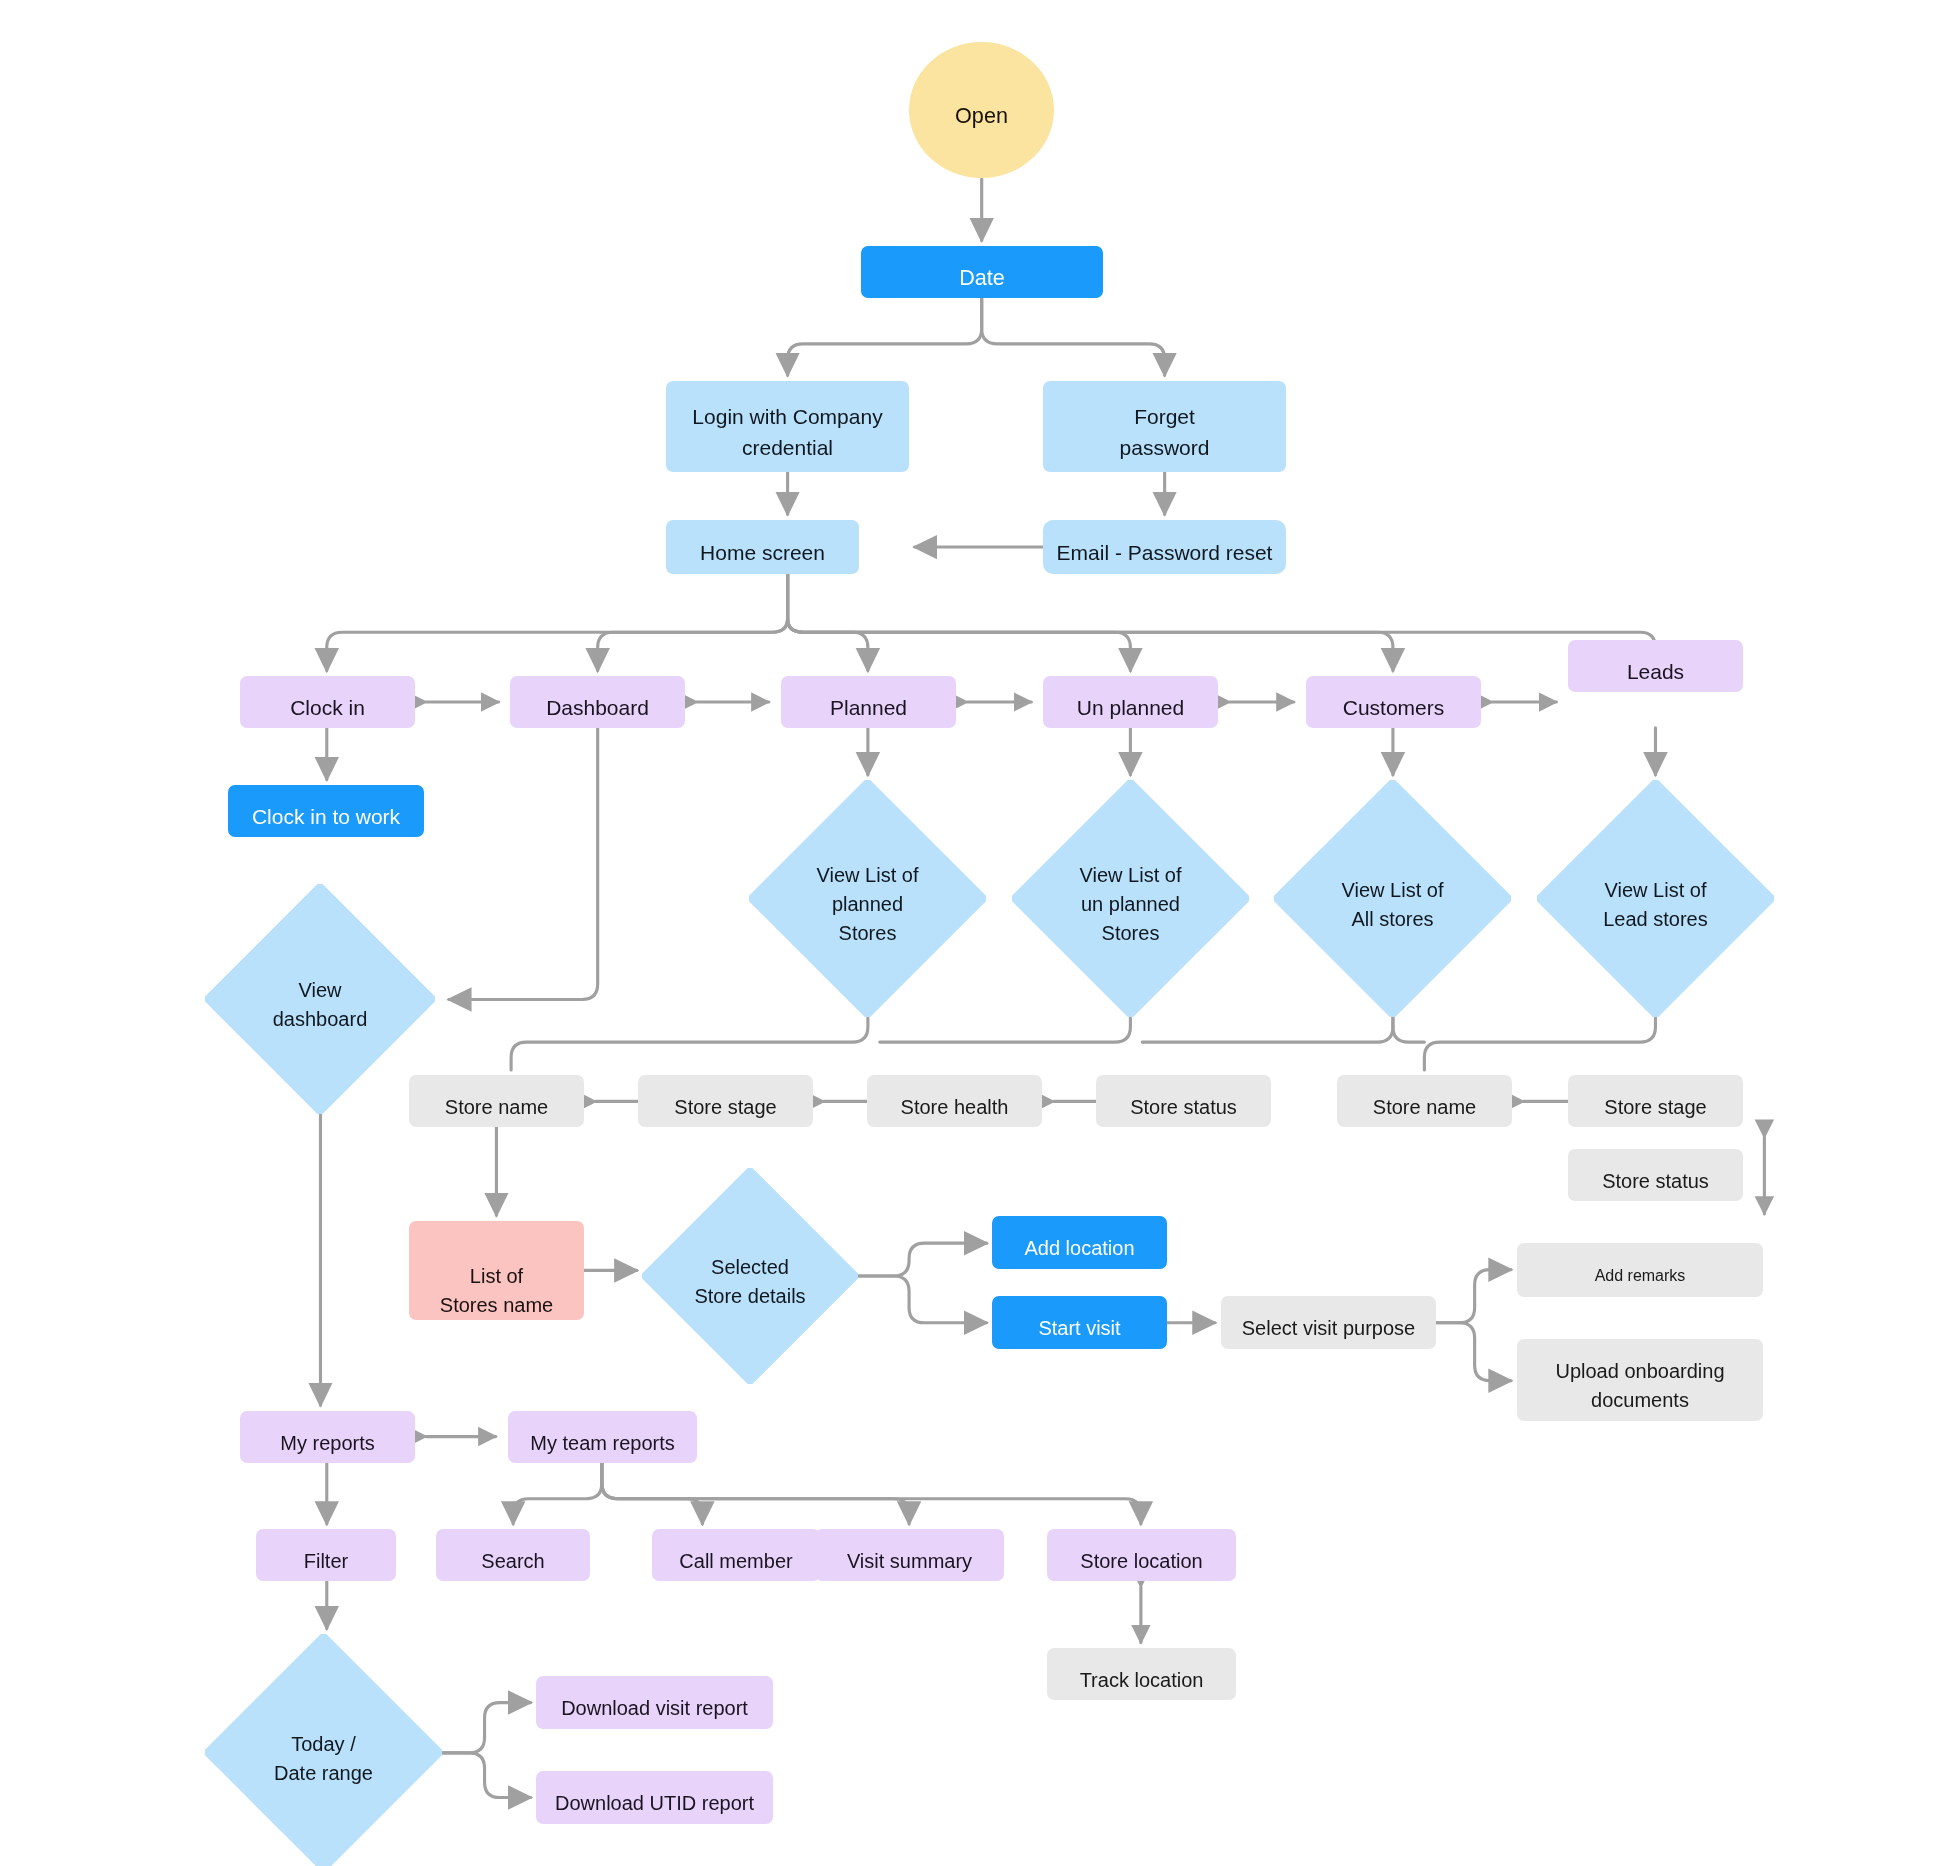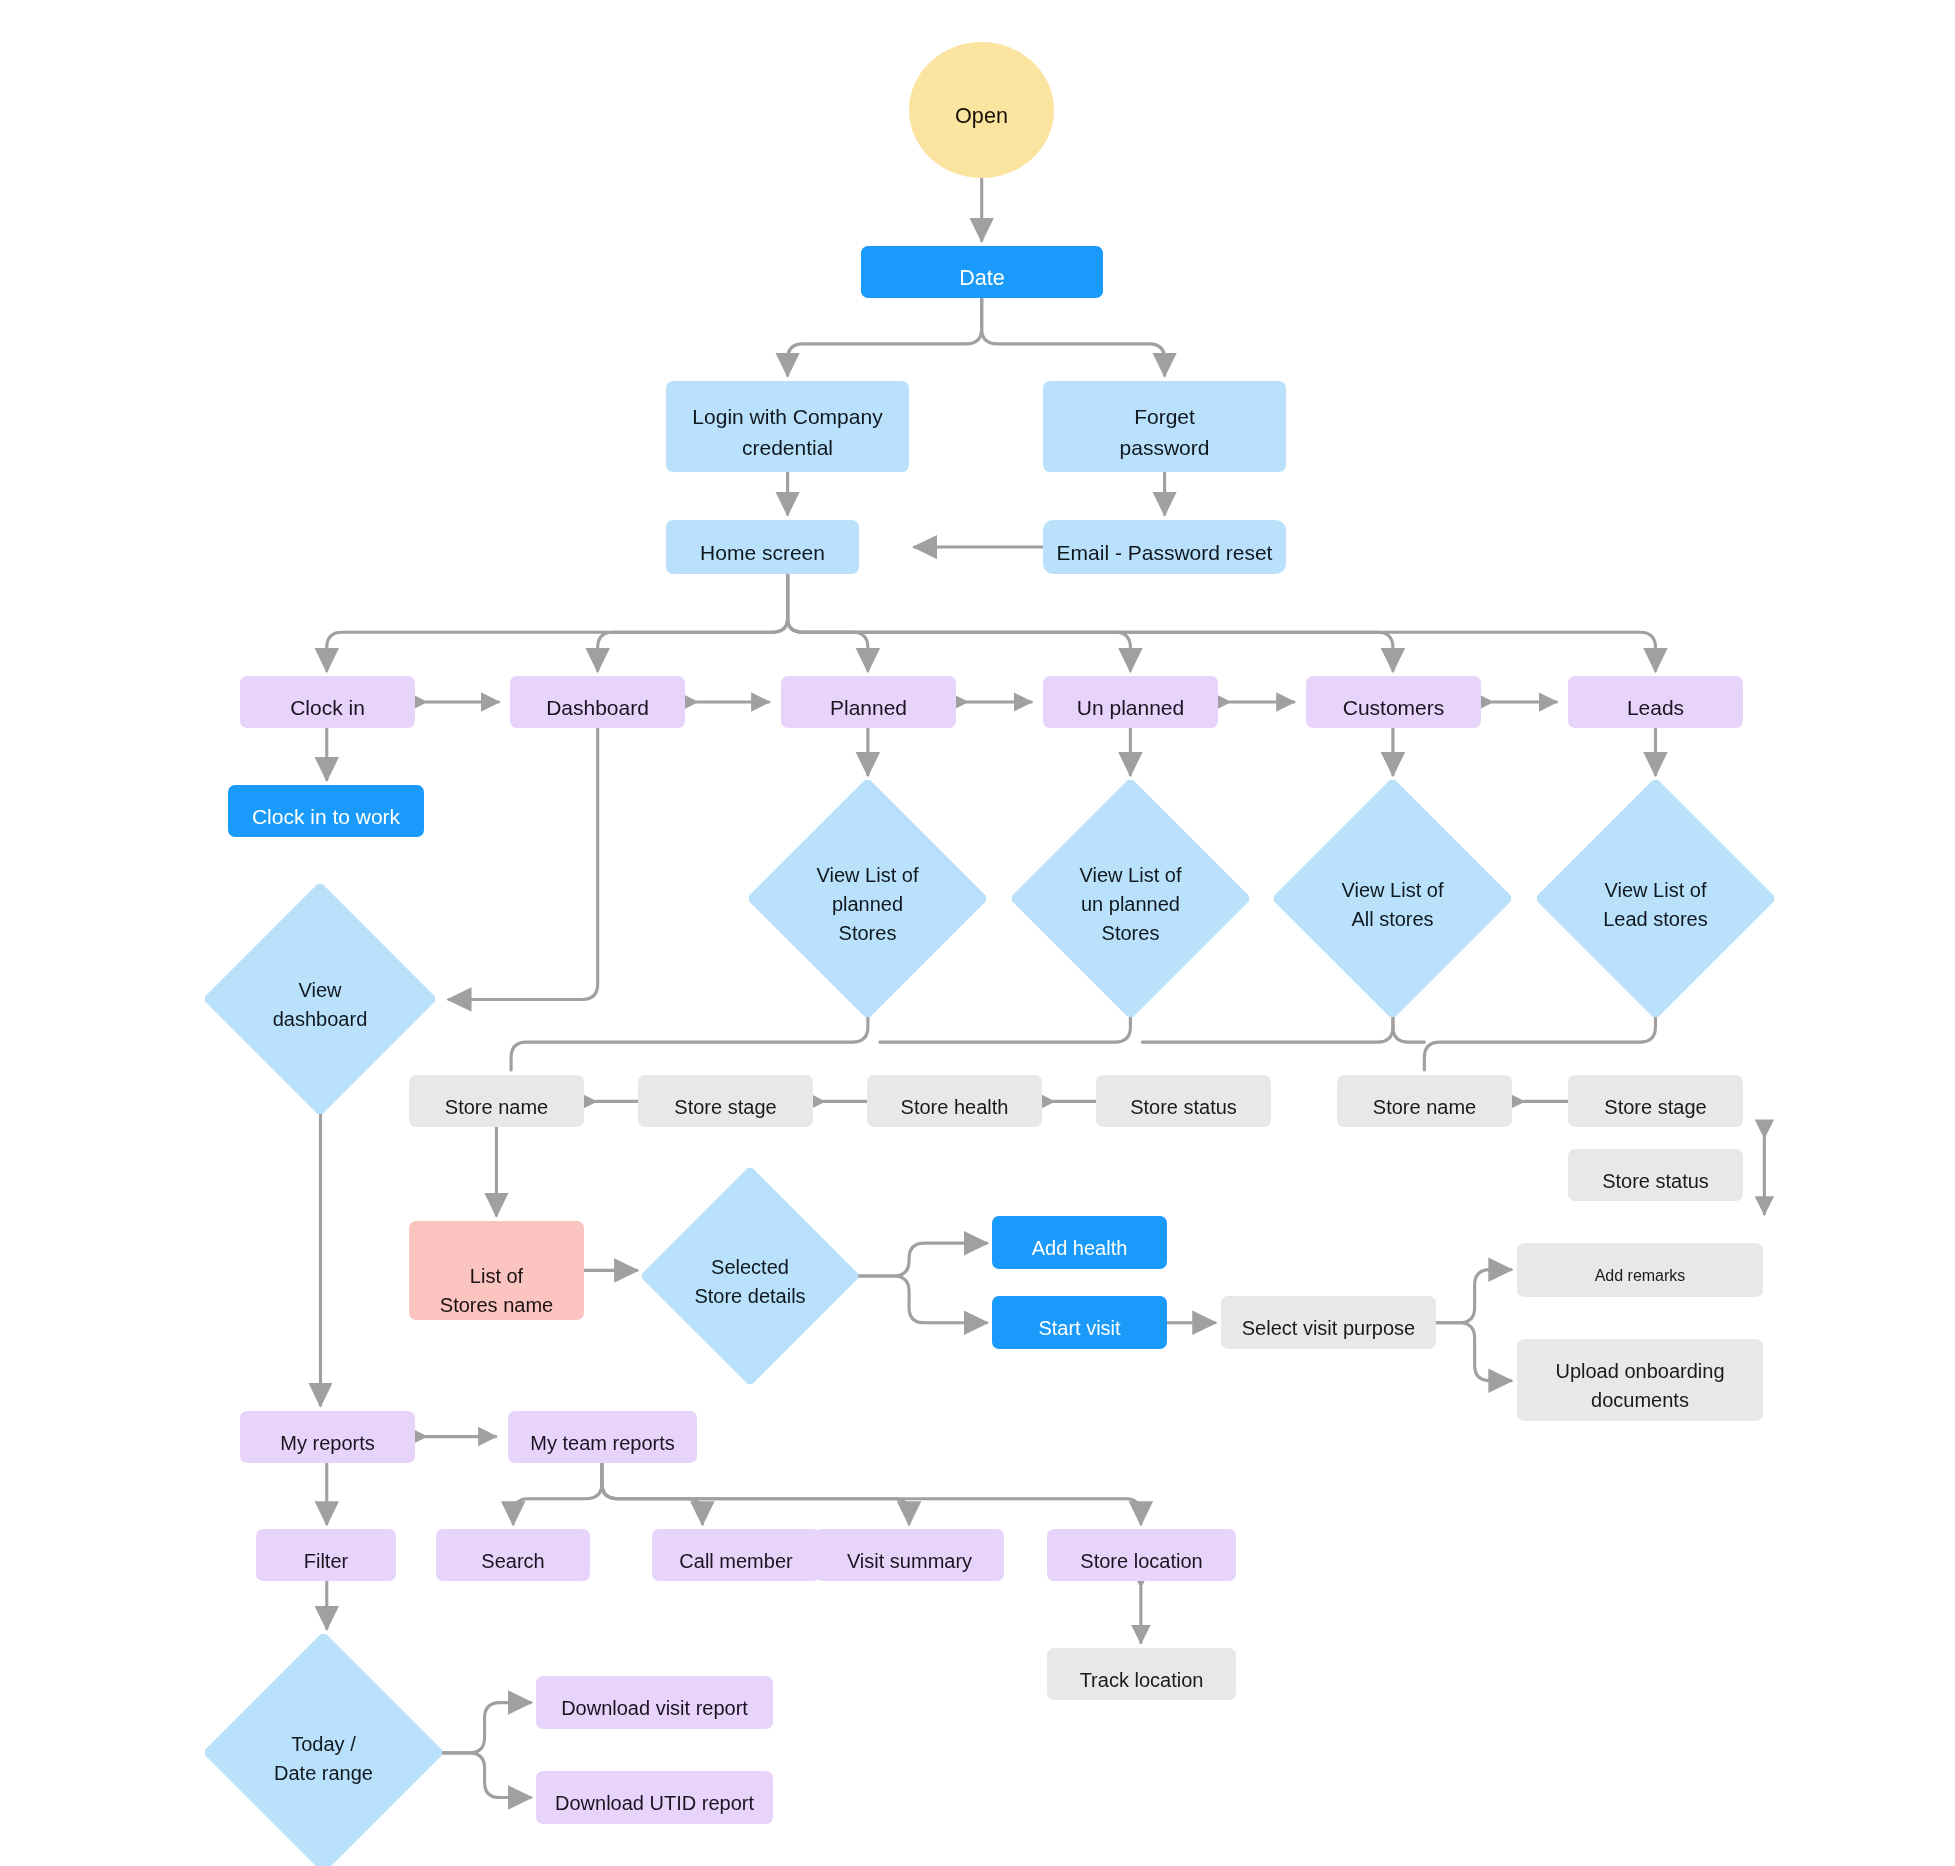--- a/index.html
+++ b/index.html
@@ -147,21 +147,21 @@
       </div>
       <div class="node rect n-purple" style="left: 781px; top: 676px; width: 175px; height: 52px; font-size: 21px;">
         <span class="lbl">Planned</span>
       </div>
       <div class="node rect n-purple" style="left: 1043px; top: 676px; width: 175px; height: 52px; font-size: 21px;">
         <span class="lbl">Un planned</span>
       </div>
       <div class="node rect n-purple" style="left: 1306px; top: 676px; width: 175px; height: 52px; font-size: 21px;">
         <span class="lbl">Customers</span>
       </div>
-      <div class="node rect n-purple" style="left: 1568px; top: 676px; width: 175px; height: 52px; font-size: 21px;">
+      <div class="node rect n-purple" style="left: 1568px; top: 640px; width: 175px; height: 52px; font-size: 21px;">
         <span class="lbl">Leads</span>
       </div>
       <div class="node rect n-blue" style="left: 228px; top: 785px; width: 196px; height: 52px; font-size: 21px;">
         <span class="lbl">Clock in to work</span>
       </div>
       <div class="node diamond n-lblue" style="left: 749px; top: 780px; width: 237px; height: 237px; font-size: 20px;">
         <svg class="dshape" viewBox="0 0 100 100" preserveAspectRatio="none">
           <polygon points="50,1 99,50 50,99 1,50" fill="#bae1fb" stroke="#bae1fb" stroke-width="3" stroke-linejoin="round"></polygon>
         </svg>
         <span class="lbl">View List of
@@ -223,21 +223,21 @@
 Stores name</span>
       </div>
       <div class="node diamond n-lblue" style="left: 642px; top: 1168px; width: 216px; height: 216px; font-size: 20px;">
         <svg class="dshape" viewBox="0 0 100 100" preserveAspectRatio="none">
           <polygon points="50,1 99,50 50,99 1,50" fill="#bae1fb" stroke="#bae1fb" stroke-width="3" stroke-linejoin="round"></polygon>
         </svg>
         <span class="lbl">Selected
 Store details</span>
       </div>
       <div class="node rect n-blue" style="left: 992px; top: 1216px; width: 175px; height: 53px; font-size: 20px;">
-        <span class="lbl">Add health</span>
+        <span class="lbl">Add location</span>
       </div>
       <div class="node rect n-blue" style="left: 992px; top: 1296px; width: 175px; height: 53px; font-size: 20px;">
         <span class="lbl">Start visit</span>
       </div>
       <div class="node rect n-grey" style="left: 1221px; top: 1296px; width: 215px; height: 53px; font-size: 20px;">
         <span class="lbl">Select visit purpose</span>
       </div>
       <div class="node rect n-grey" style="left: 1517px; top: 1243px; width: 246px; height: 54px; font-size: 16px;">
         <span class="lbl">Add remarks</span>
       </div>

